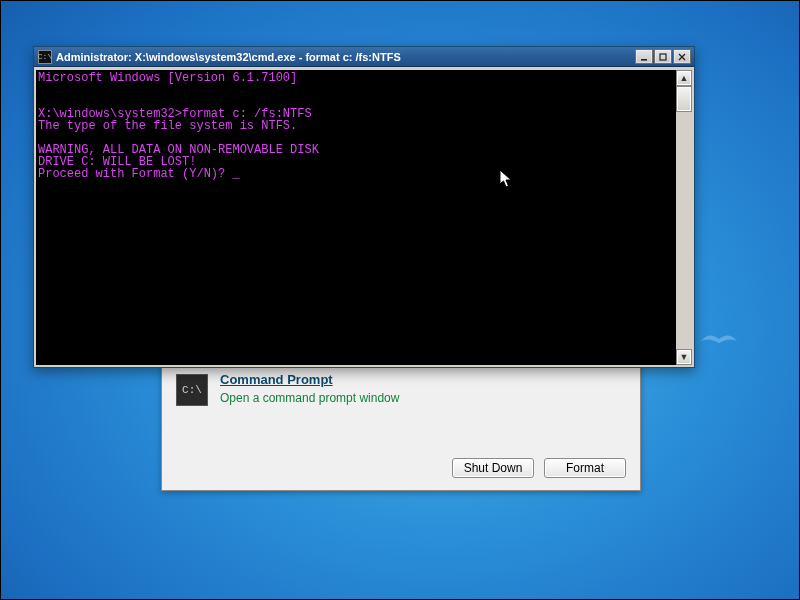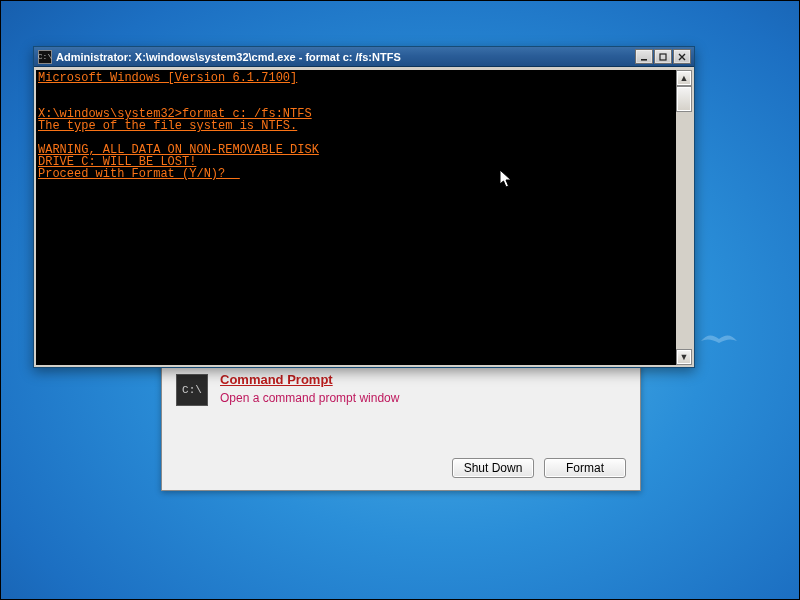--- a/index.html
+++ b/index.html
@@ -63,29 +63,29 @@
     margin-right: 12px;
     margin-top: 2px;
     box-sizing: border-box;
   }
   .tool-text {
     flex: 1;
     font-size: 12px;
     color: #333;
   }
   .tool-title {
-    color: #b91c1c;
+    color: #0c4a6e;
     font-weight: bold;
     text-decoration: underline;
     cursor: pointer;
     font-size: 13px;
   }
   .tool-desc {
     margin-top: 4px;
-    color: #be185d;
+    color: #15803d;
   }
   .recovery-buttons {
     position: absolute;
     right: 14px;
     bottom: 12px;
     display: flex;
     gap: 10px;
   }
   .win-btn {
     min-width: 82px;
@@ -166,28 +166,27 @@
     position: relative;
     flex: 1;
     background: #000;
     border: 2px solid #d4d0c8;
     border-top-width: 3px;
     display: flex;
     box-sizing: border-box;
   }
   .cmd-content {
     flex: 1;
-    color: #f97316;
+    color: #d946ef;
     font-family: "Lucida Console","Courier New",monospace;
     font-size: 12px;
     line-height: 12px;
     padding: 2px 2px;
     white-space: pre;
     overflow: hidden;
-    text-decoration: underline;
   }
   .cmd-scrollbar {
     width: 16px;
     background: #d4d0c8;
     display: flex;
     flex-direction: column;
   }
   .sb-btn {
     height: 16px;
     background: linear-gradient(#f5f5f5,#d4d0c8);

